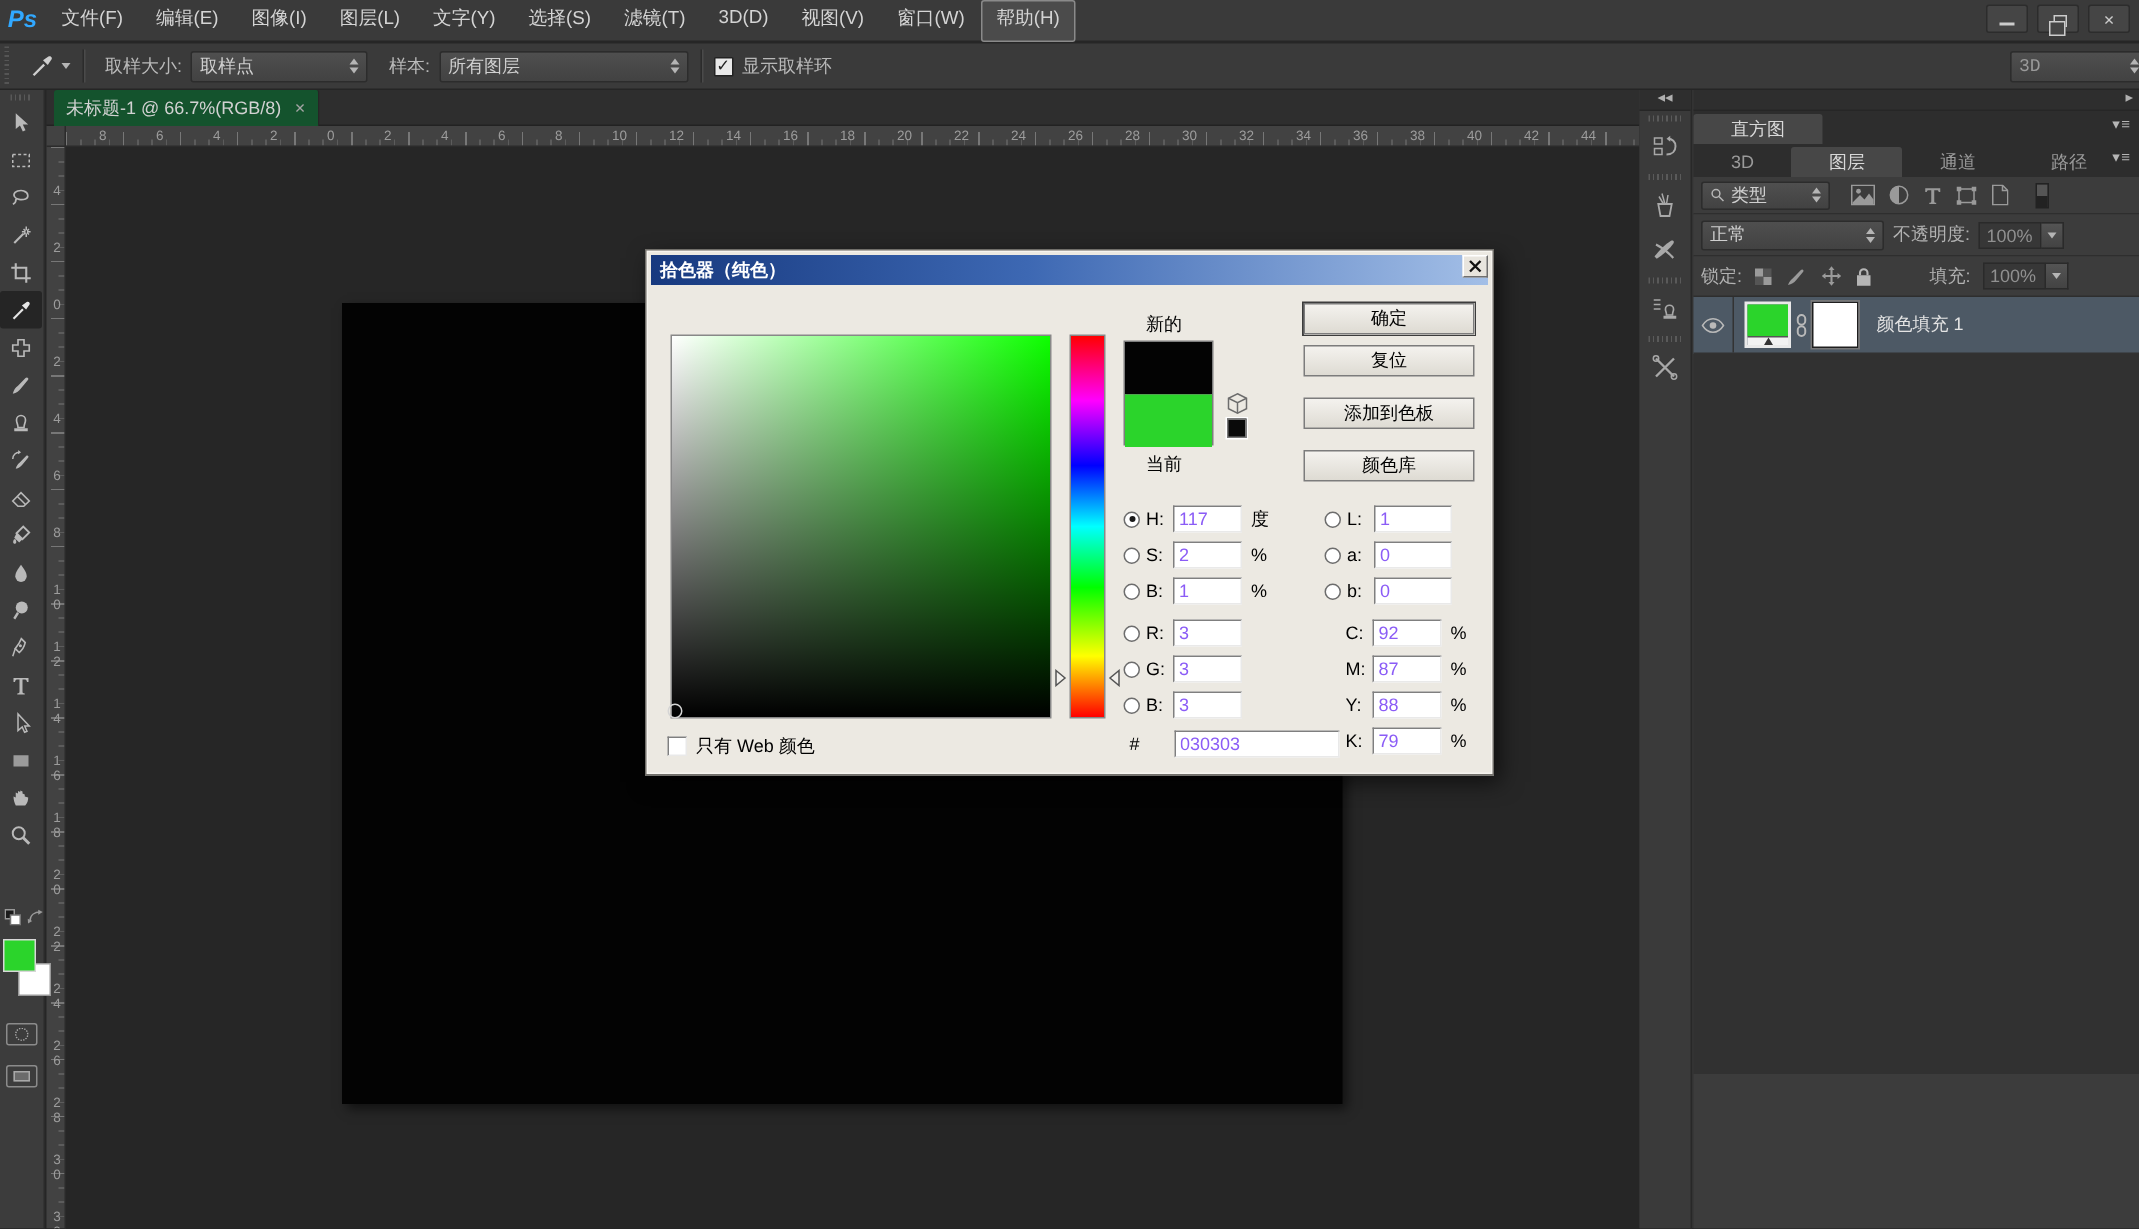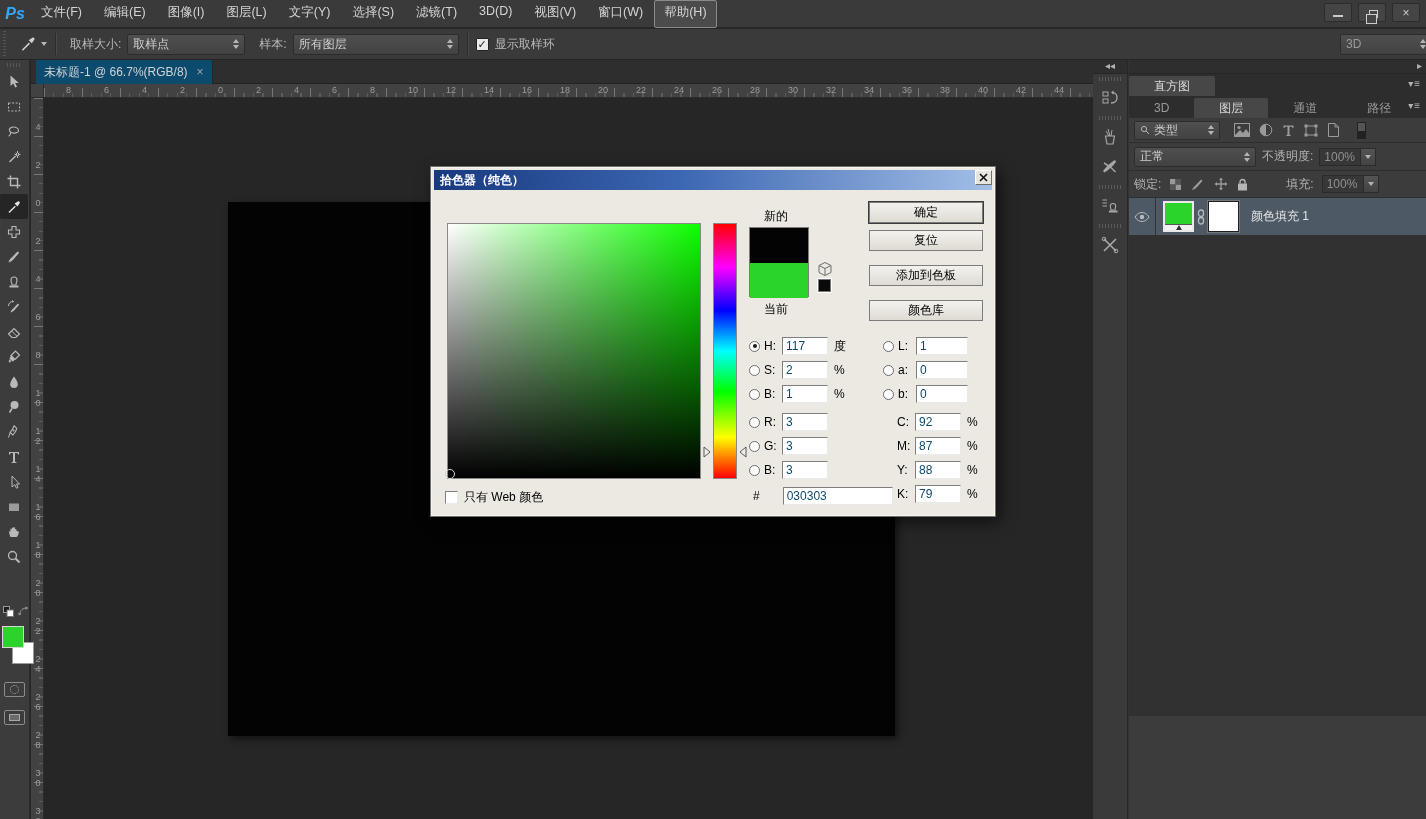--- a/index.html
+++ b/index.html
@@ -23,21 +23,21 @@
   .win-restore-glyph::before { content:""; position:absolute; left:-4px; top:3px; width:9px; height:8px; border:1px solid #ccc; background:#454545; }
 
   
   .optionsbar { position:absolute; left:0; top:29px; width:1426px; height:31px; background:#3a3a3a;
     border-bottom:1px solid #252525; display:flex; align-items:center; }
   .grip-v { width:6px; height:26px; margin:0 3px;
     background:repeating-linear-gradient(to bottom,#555 0 1px,transparent 1px 3px); width:3px; }
   .opt-sep { width:1px; height:22px; background:#2b2b2b; margin:0 8px; box-shadow:1px 0 0 #4a4a4a; }
   .opt-label { color:#b9b9b9; margin:0 6px; white-space:nowrap; }
   .dd { height:21px; background:linear-gradient(#4f4f4f,#424242); border:1px solid #2c2c2c; border-radius:2px;
-    display:flex; align-items:center; padding:0 5px; color:#cfcfcf; position:relative; }
+    display:flex; align-items:center; padding:0 5px; color:#cfcfcf; position:relative;font-family:Liberation Mono, monospace; }
   .dd .dd-text { flex:1; white-space:nowrap; overflow:hidden; }
   .spin { display:flex; flex-direction:column; gap:2px; margin-left:8px; }
   .spin i { display:block; width:0; height:0; border-left:3.5px solid transparent; border-right:3.5px solid transparent; }
   .spin .up { border-bottom:4px solid #b5b5b5; }
   .spin .dn { border-top:4px solid #b5b5b5; }
   .opt-checkbox { width:13px; height:13px; background:#e9e9e9; border:1px solid #222; border-radius:1px;
     display:flex; align-items:center; justify-content:center; color:#222; font-size:11px; font-weight:bold; line-height:1; }
   .tool-thumb { display:flex; align-items:center; margin-left:10px; }
   .tool-thumb svg { display:block; }
   .caret-dn { width:0; height:0; border-left:3.5px solid transparent; border-right:3.5px solid transparent;
@@ -53,21 +53,21 @@
   .tb-swatch-fg { position:absolute; left:2px; top:566px; width:22px; height:22px; border:1px solid #d7d7d7; z-index:2; }
   .tb-swatch-bg { position:absolute; left:12px; top:582px; width:22px; height:22px; border:1px solid #9a9a9a; background:#fff; z-index:1; }
   .tb-mini { position:absolute; left:3px; top:546px; display:flex; gap:4px; align-items:center; }
   .tb-btn { position:absolute; left:4px; width:21px; height:15px; border:1px solid #8b8b8b; border-radius:2px; }
   .qm-circle { position:absolute; left:5px; top:2px; width:9px; height:9px; border:1px dotted #a8a8a8; border-radius:50%; }
   .sm-rect { position:absolute; left:4px; top:3px; width:11px; height:7px; border:1px solid #a8a8a8; background:#6b6b6b; }
 
   
   .docarea { position:absolute; left:31px; top:60px; width:1062px; height:759px; background:#262626; }
   .tabbar { position:absolute; left:0; top:0; width:100%; height:24px; background:#2e2e2e; border-bottom:1px solid #222; }
-  .doctab { position:absolute; left:5px; top:0; height:24px; background:#0c4a6e; border-right:1px solid #262626;
+  .doctab { position:absolute; left:5px; top:0; height:24px; background:#14532d; border-right:1px solid #262626;
     display:flex; align-items:center; padding:0 8px; color:#d2d2d2; font-size:12px; gap:9px; border-radius:2px 2px 0 0; }
   .doctab .tab-close { color:#a5a5a5; font-size:12px; }
   .ruler-corner { position:absolute; left:0; top:24px; width:13px; height:14px; background:#424242; border-right:1px solid #2b2b2b; border-bottom:1px solid #2b2b2b; }
   .ruler-h { position:absolute; left:13px; top:24px; width:1049px; height:14px; background:#424242; border-bottom:1px solid #2b2b2b;
     display:flex; padding-left:22px; overflow:hidden; color:#9c9c9c; font-size:9px;
     background-image:
       repeating-linear-gradient(90deg,#777 0 1px,transparent 1px 38px),
       repeating-linear-gradient(90deg,#5c5c5c 0 1px,transparent 1px 9.5px);
     background-size:100% 9px,100% 4px; background-position:left bottom,left bottom; background-repeat:no-repeat; }
   .ruler-h span { display:block; width:38px; flex:0 0 38px; padding-top:1px; }
@@ -148,21 +148,21 @@
   .cube-wrap { position:absolute; left:386px; top:94px; }
   .mini-black { position:absolute; left:387px; top:112px; width:13px; height:13px; background:#0a0a0a; border:1px solid #777; box-shadow:0 0 0 1px #fff; }
   .dlg-btn { position:absolute; left:438px; width:114px; height:21px; background:linear-gradient(#f4f2ee,#dedbd3);
     border:1px solid #7c7c7c; color:#000; font-size:12px; display:flex; align-items:center; justify-content:center; }
   .dlg-btn.default { box-shadow:0 0 0 1px #3c3c3c; }
   .frow { position:absolute; display:flex; align-items:center; color:#000; font-size:12px; }
   .radio { width:11px; height:11px; border:1px solid #6d6d6d; border-radius:50%; background:#fff; margin-right:4px; position:relative; flex:0 0 11px; }
   .radio.checked::after { content:""; position:absolute; left:2.5px; top:2.5px; width:4px; height:4px; background:#1a1a1a; border-radius:50%; }
   .flabel { width:18px; }
   .finput { width:46px; height:18px; border:1px solid; border-color:#7f7f7f #e9e9e9 #e9e9e9 #7f7f7f; background:#fff;
-    font:12px "Liberation Sans","DejaVu Sans",sans-serif; color:#0c4a6e; padding:0 3px; }
+    font:12px "Liberation Sans","DejaVu Sans",sans-serif; color:#8b5cf6; padding:0 3px; }
   .finput.wide { width:110px;margin-left:17px; }
   .funit { margin-left:6px; }
   .dlg-check { position:absolute; left:14px; top:322px; display:flex; align-items:center; color:#000; }
   .cb { width:13px; height:13px; background:#fff; border:1px solid; border-color:#7f7f7f #e9e9e9 #e9e9e9 #7f7f7f; margin-right:6px; }
   svg { display:block; }
 </style>
 </head>
 <body>
 
 <div id="app">

